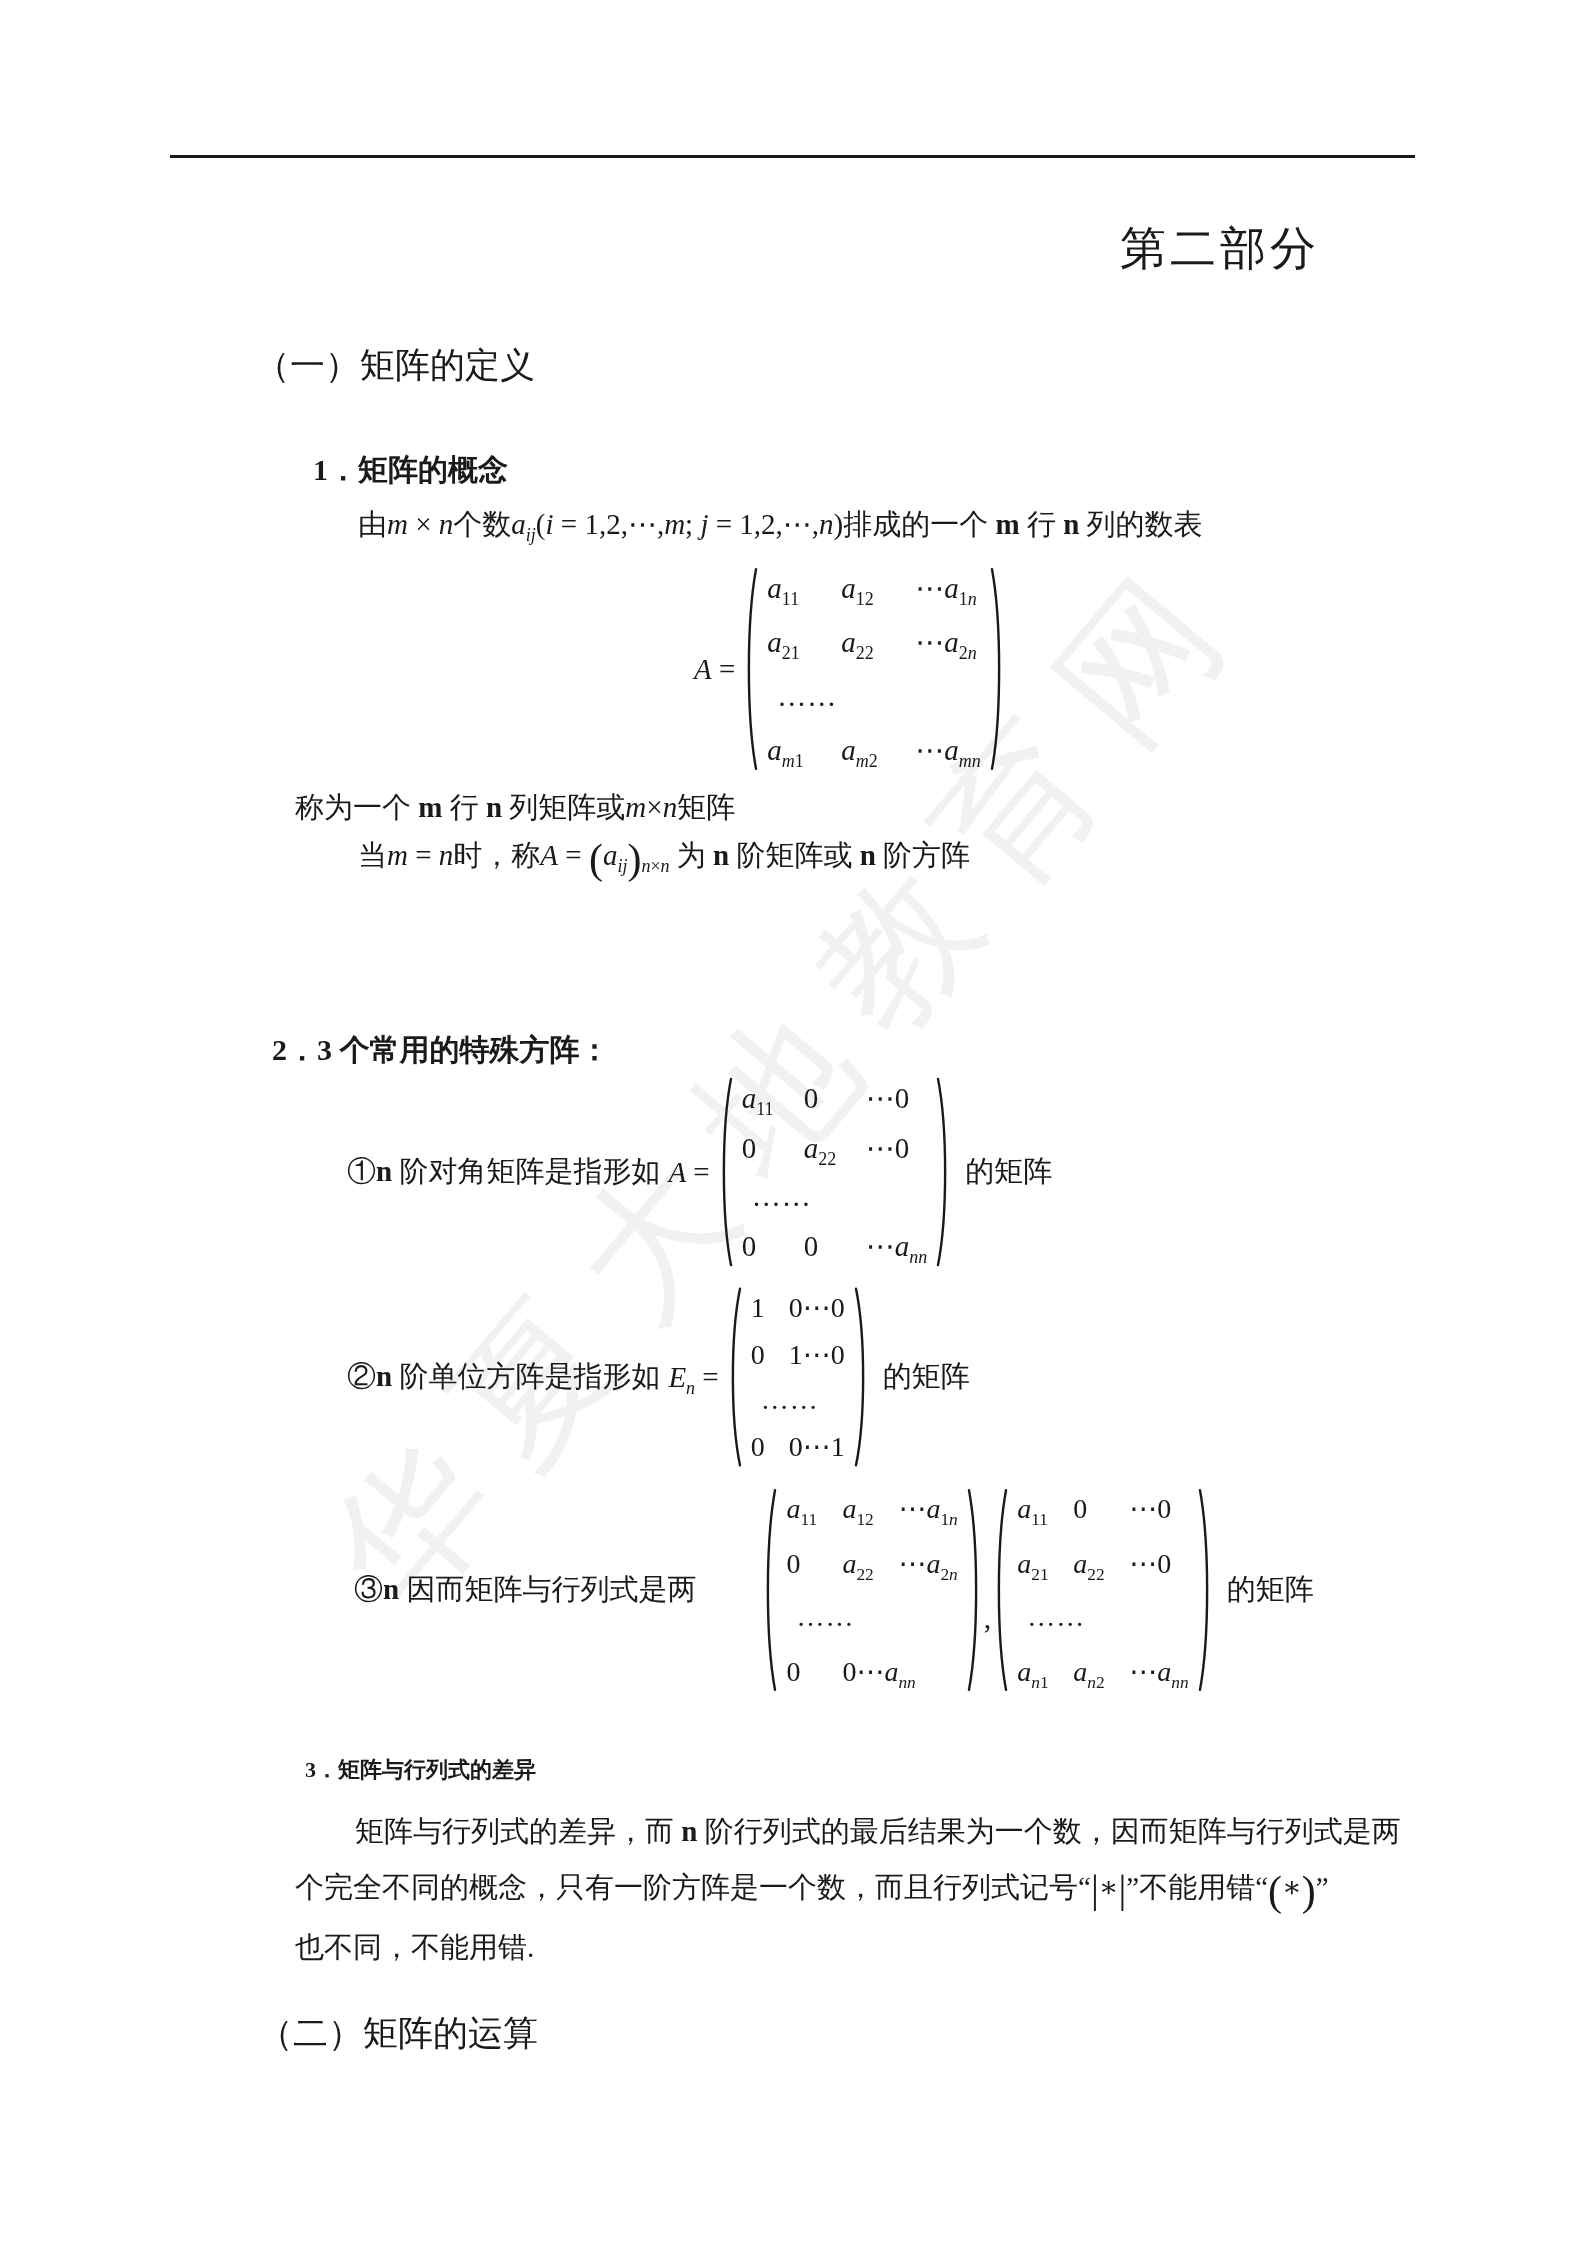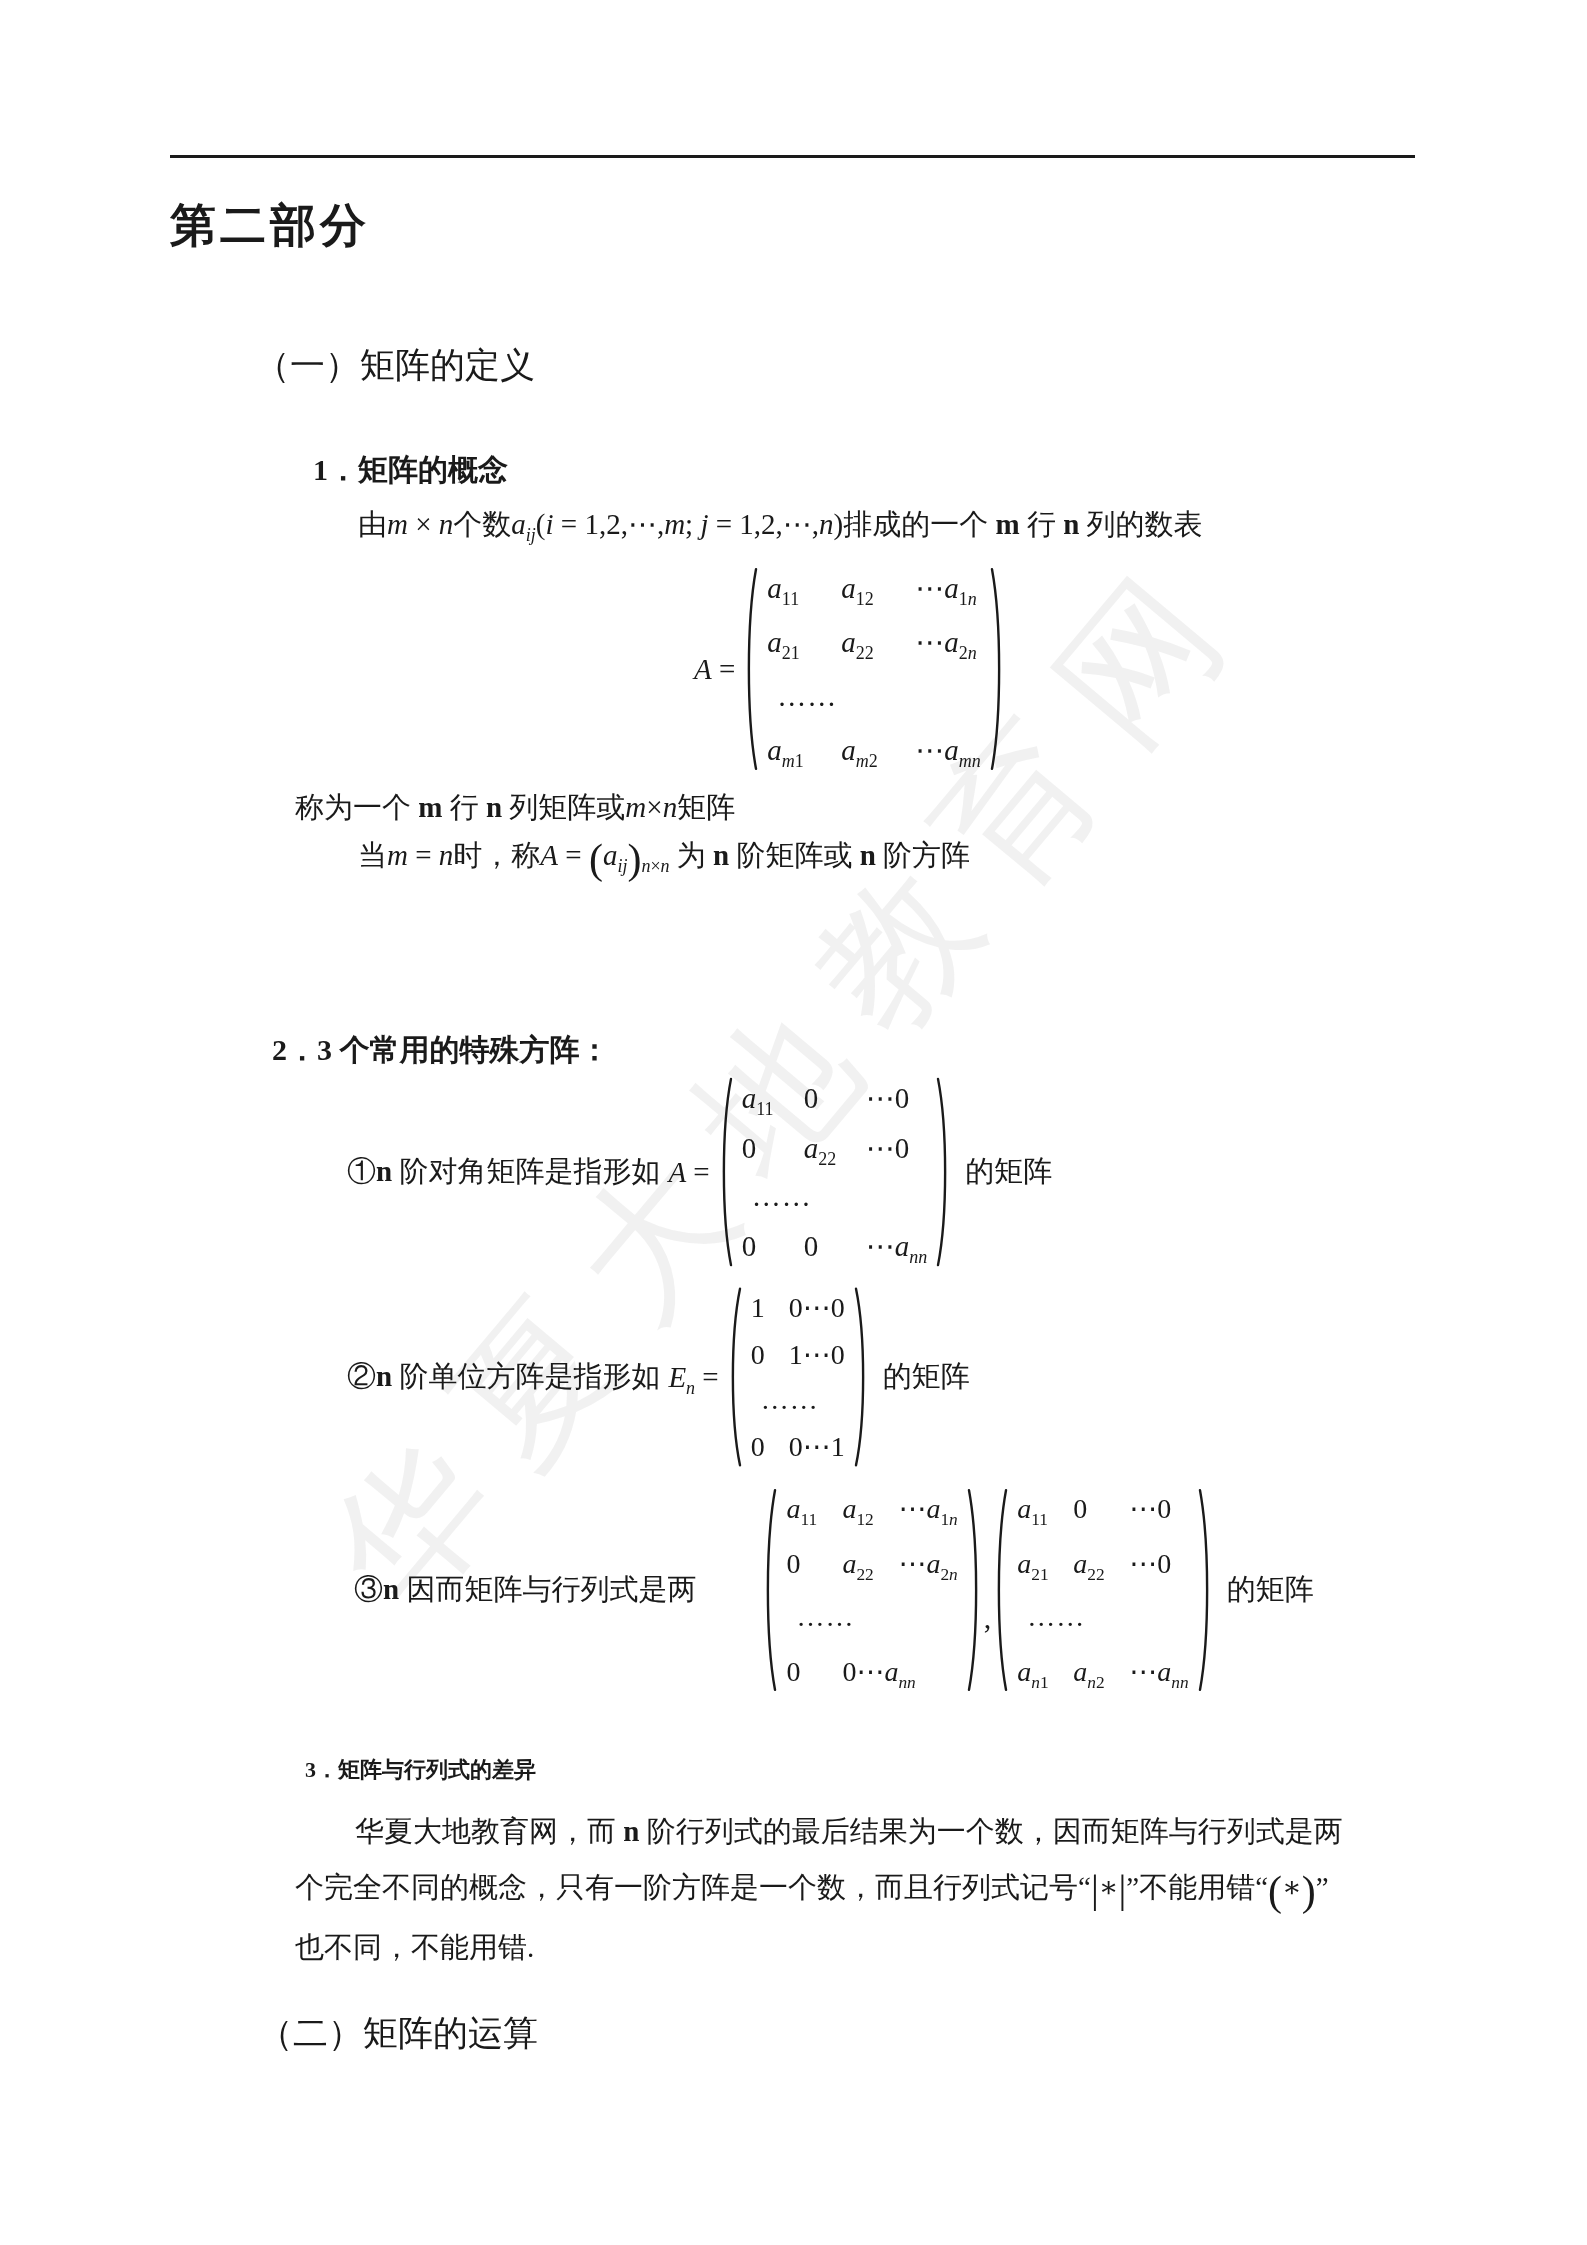--- a/index.html
+++ b/index.html
@@ -16,21 +16,21 @@
   i{font-style:italic;}
   sub{font-size:0.62em;line-height:0;}
   
   .r-it{font-style:italic;}
   .r-bf{font-weight:bold;}
   .r-sm{}
   .r-bigp{font-size:1.45em;line-height:0;vertical-align:-0.18em;}
   .r-tall{font-size:1.35em;line-height:0;vertical-align:-0.14em;}
 
   #rule{left:170px;top:155px;width:1245px;height:3px;background:#1a1a1a;}
-  #title{left:170px;top:195px;width:1150px;text-align:left;font-size:46px;font-weight:bold;letter-spacing:4px;}
+  #title{left:170px;top:218px;width:1150px;text-align:right;font-size:46px;font-weight:normal;letter-spacing:4px;}
   #s1h{left:255px;top:342px;font-size:35px;}
   #h1{left:313px;top:450px;font-size:30px;font-weight:bold;}
   #p-intro{left:358px;top:505px;font-size:29px;}
   #p-called{left:295px;top:788px;font-size:29px;}
   #p-when{left:358px;top:836px;font-size:29px;}
   #p-zero{left:354px;top:932px;font-size:29px;}
   #h2{left:272px;top:1030px;font-size:30px;font-weight:bold;}
   #h3{left:305px;top:1755px;font-size:22px;font-weight:bold;}
   #p3a{left:355px;top:1812px;font-size:29px;}
   #p3b{left:295px;top:1868px;font-size:29px;}
@@ -254,19 +254,19 @@
           </div>
         </span>
       <svg viewBox="0 0 15 100" preserveAspectRatio="none">
           <path d="M2 2 C 11.5 27 11.5 73 2 98" fill="none" stroke="#1a1a1a" stroke-width="2.4" stroke-linecap="round" vector-effect="non-scaling-stroke"></path>
         </svg>
     </span>
     <span class="suffix">的矩阵</span>
   </div>
 
   <div class="abs" id="h3">3．矩阵与行列式的差异</div>
-  <div class="abs" id="p3a"><span>华夏大地教育网，而 </span><span class="r-bf">n</span><span> 阶行列式的最后结果为一个数，因而矩阵与行列式是两</span></div>
+  <div class="abs" id="p3a"><span>矩阵与行列式的差异，而 </span><span class="r-bf">n</span><span> 阶行列式的最后结果为一个数，因而矩阵与行列式是两</span></div>
   <div class="abs" id="p3b"><span>个完全不同的概念，只有一阶方阵是一个数，而且行列式记号“</span><span class="r-tall">|</span><span class="r-sm">∗</span><span class="r-tall">|</span><span>”不能用错“</span><span class="r-bigp">(</span><span class="r-sm">∗</span><span class="r-bigp">)</span><span>”</span></div>
   <div class="abs" id="p3c">也不同，不能用错.</div>
 
   <div class="abs" id="s2h">（二）矩阵的运算</div>
 
 </div>
 
 </body></html>

